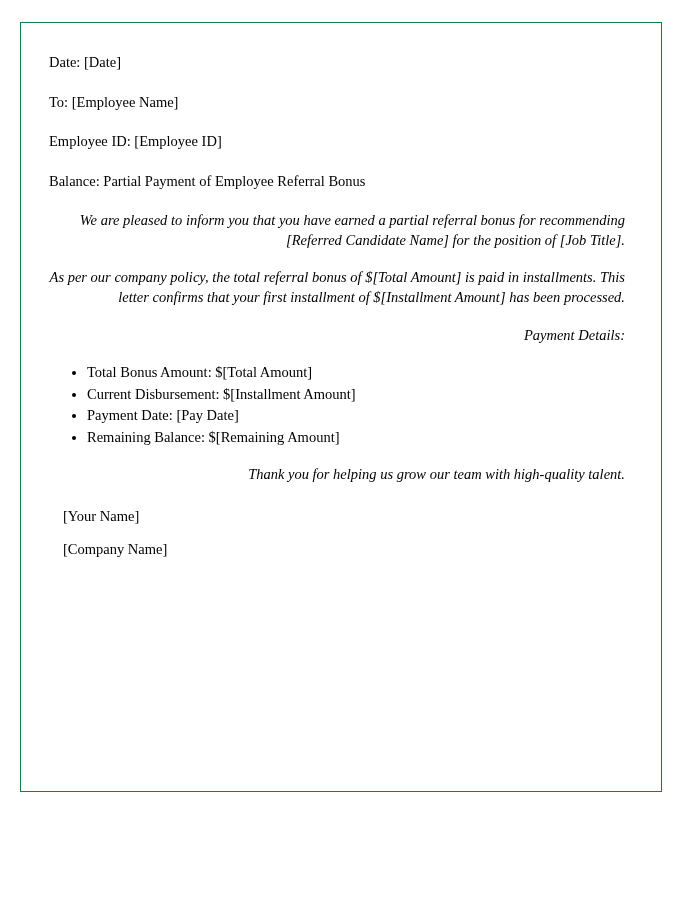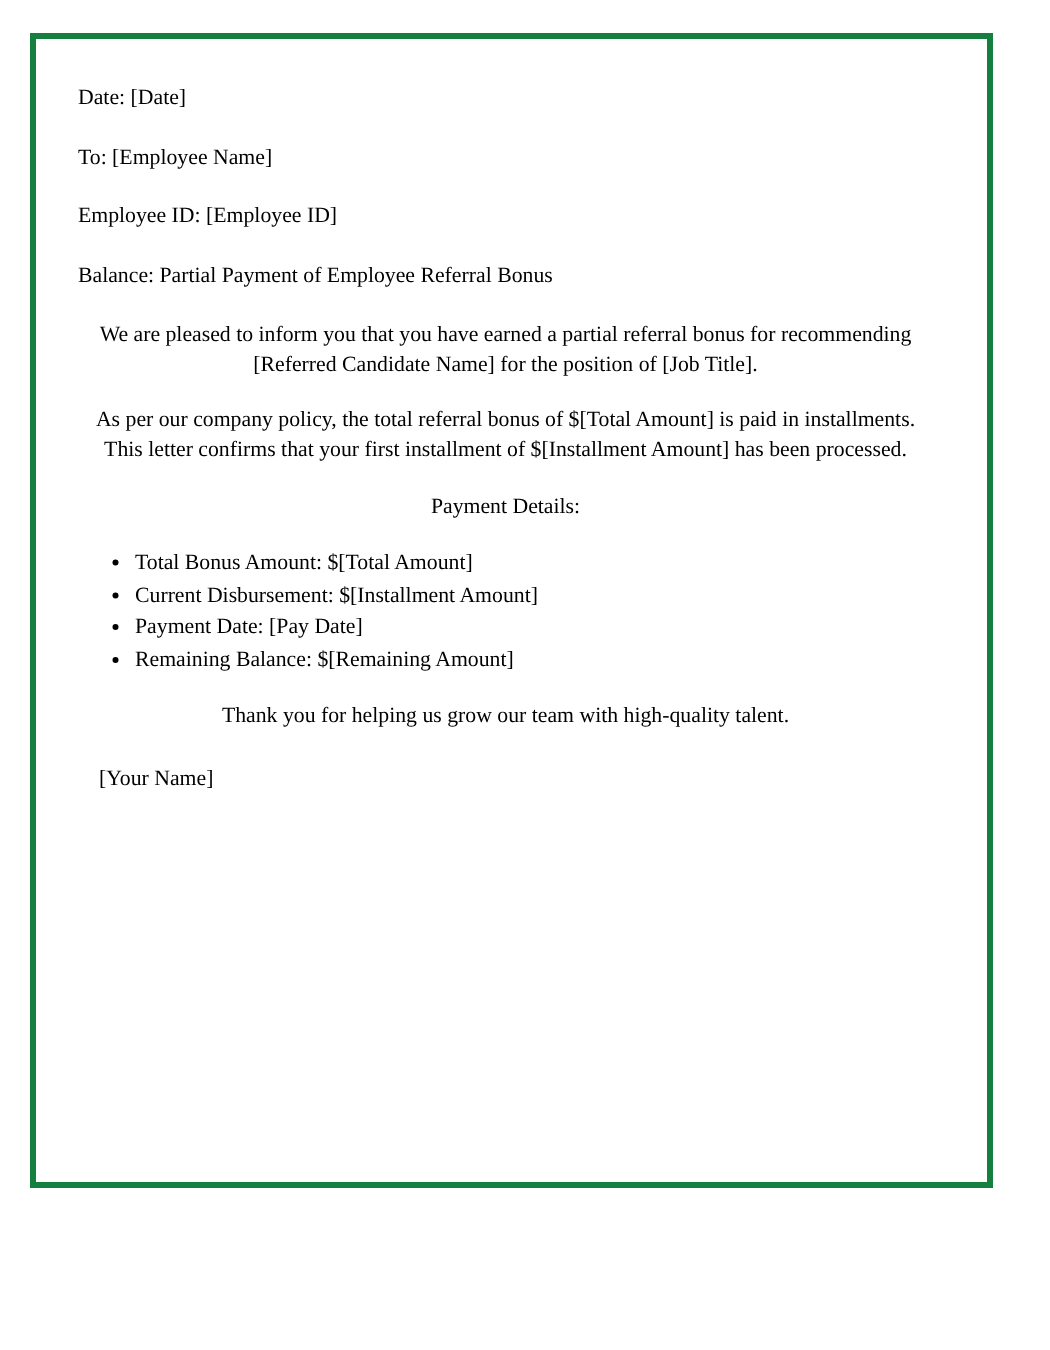--- a/index.html
+++ b/index.html
@@ -17,33 +17,34 @@
     position: relative;
     width: 700px;
     height: 900px;
     box-sizing: border-box;
     padding: 22px 20px 0 20px;
   }
   .doc-frame {
     box-sizing: border-box;
     width: 642px;
     height: 770px;
-    border: 4px solid #15803d;
+    border: 1px solid #15803d;
     padding: 30px 36px 20px 28px;
   }
   .doc-body {
     font-size: 14.5px;
     line-height: 1.35;
   }
   p.line {
     margin: 0 0 20px 0;
   }
   p.para {
     margin: 0 0 18px 0;
-    text-align: center;
+    text-align: right;
+    font-style: italic;
   }
   p.tight {
     margin: 14px;
   }
   .signature-block {
     margin-top: 22px;
   }
   ul.details {
     margin: 0 0 18px 0;
     padding-left: 38px;
@@ -75,17 +76,18 @@
         <li>Current Disbursement: $[Installment Amount]</li>
         <li>Payment Date: [Pay Date]</li>
         <li>Remaining Balance: $[Remaining Amount]</li>
       </ul>
 
       <p class="para">Thank you for helping us grow our team with high-quality talent.</p>
 
 
       <div class="signature-block">
         <p class="tight">[Your Name]</p>
+        <p class="tight">[Company Name]</p>
       </div>
 
     </div>
   </div>
 </div>
 
 </body></html>

